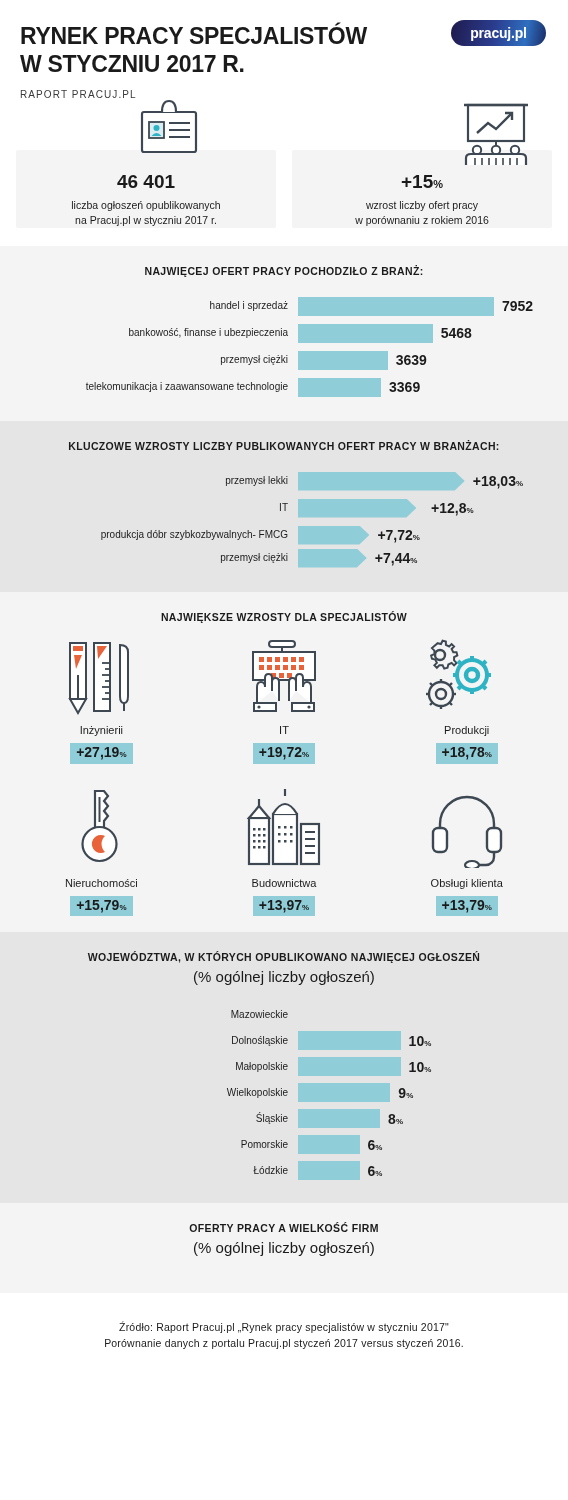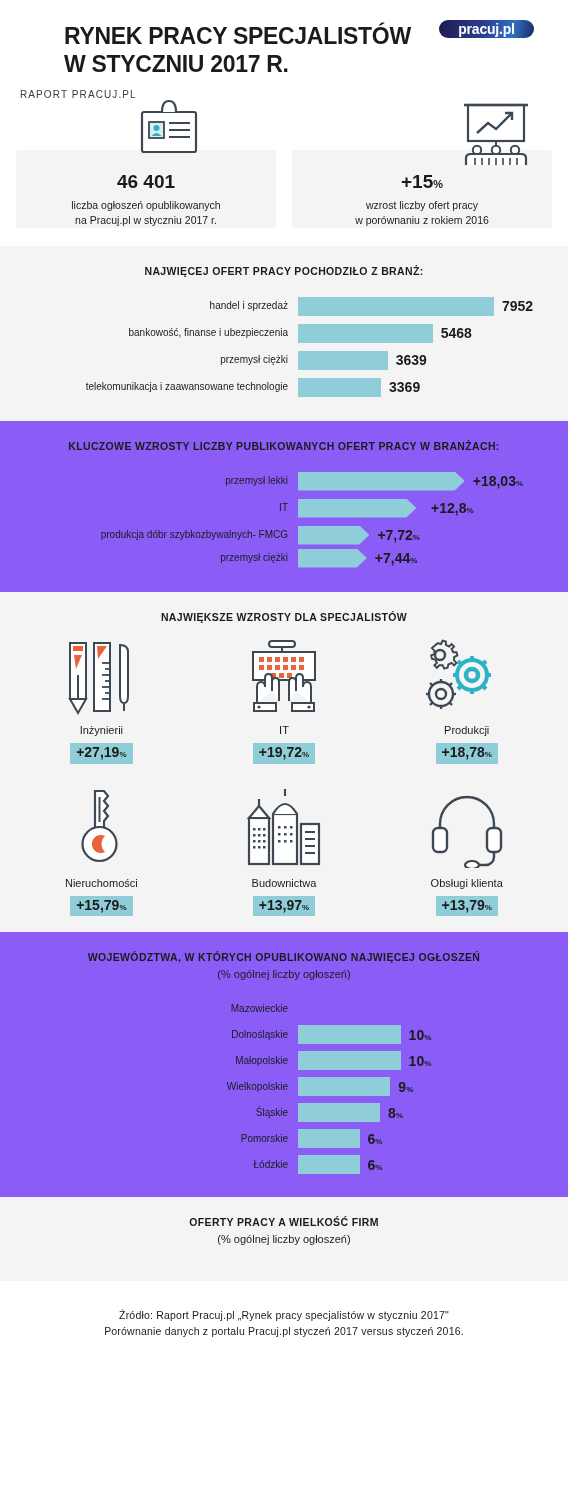--- a/index.html
+++ b/index.html
@@ -9,44 +9,44 @@
     font-family:"Liberation Sans", sans-serif;
     color:#231f20;
     -webkit-font-smoothing:antialiased;
   }
   .page{width:568px;position:relative;overflow:hidden;}
 
   
   .header{padding:22px 20px 16px 20px;background:#ffffff;position:relative;}
   .title{
     font-size:23px;font-weight:bold;line-height:1.22;letter-spacing:-0.3px;
-    color:#1b1b1b;max-width:400px;text-transform:uppercase;margin-left:44px;
+    color:#1b1b1b;max-width:400px;text-transform:uppercase;
   }
   .subtitle{
     margin-top:11px;font-size:10px;letter-spacing:1.1px;color:#3a3a3a;
     text-transform:uppercase;
   }
   .logo{
-    position:absolute;right:34px;top:20px;
-    width:95px;height:18px;border-radius:13px;
+    position:absolute;right:22px;top:20px;
+    width:95px;height:26px;border-radius:13px;
     background:linear-gradient(100deg,#1f1a4d 0%,#2b3d8f 45%,#2f6fc0 78%,#1a2a63 100%);
     color:#ffffff;font-size:14px;font-weight:bold;
     display:flex;align-items:center;justify-content:center;
     letter-spacing:-0.2px;
   }
 
   
-  .sec{background:#8b5cf6;}
+  .sec{background:#e5e5e5;}
   .sec.gray{background:#f4f4f5;}
   .sec-title{
     text-align:center;font-size:10.5px;font-weight:bold;letter-spacing:0.35px;
     color:#1b1b1b;text-transform:uppercase;line-height:1.5;
   }
   .sec-sub{
-    text-align:center;font-size:11px;color:#1b1b1b;line-height:1.5;
+    text-align:center;font-size:15px;color:#1b1b1b;line-height:1.5;
     font-weight:normal;
   }
 
   
   .stats{display:flex;gap:16px;padding:8px 16px 18px 16px;background:#fff;position:relative;height:130px;box-sizing:border-box;}
   .stat{
     flex:1;background:#f4f4f5;border-radius:2px;
     padding:22px 8px 14px 8px;text-align:center;align-self:flex-end;
     height:78px;box-sizing:border-box;position:relative;
   }

